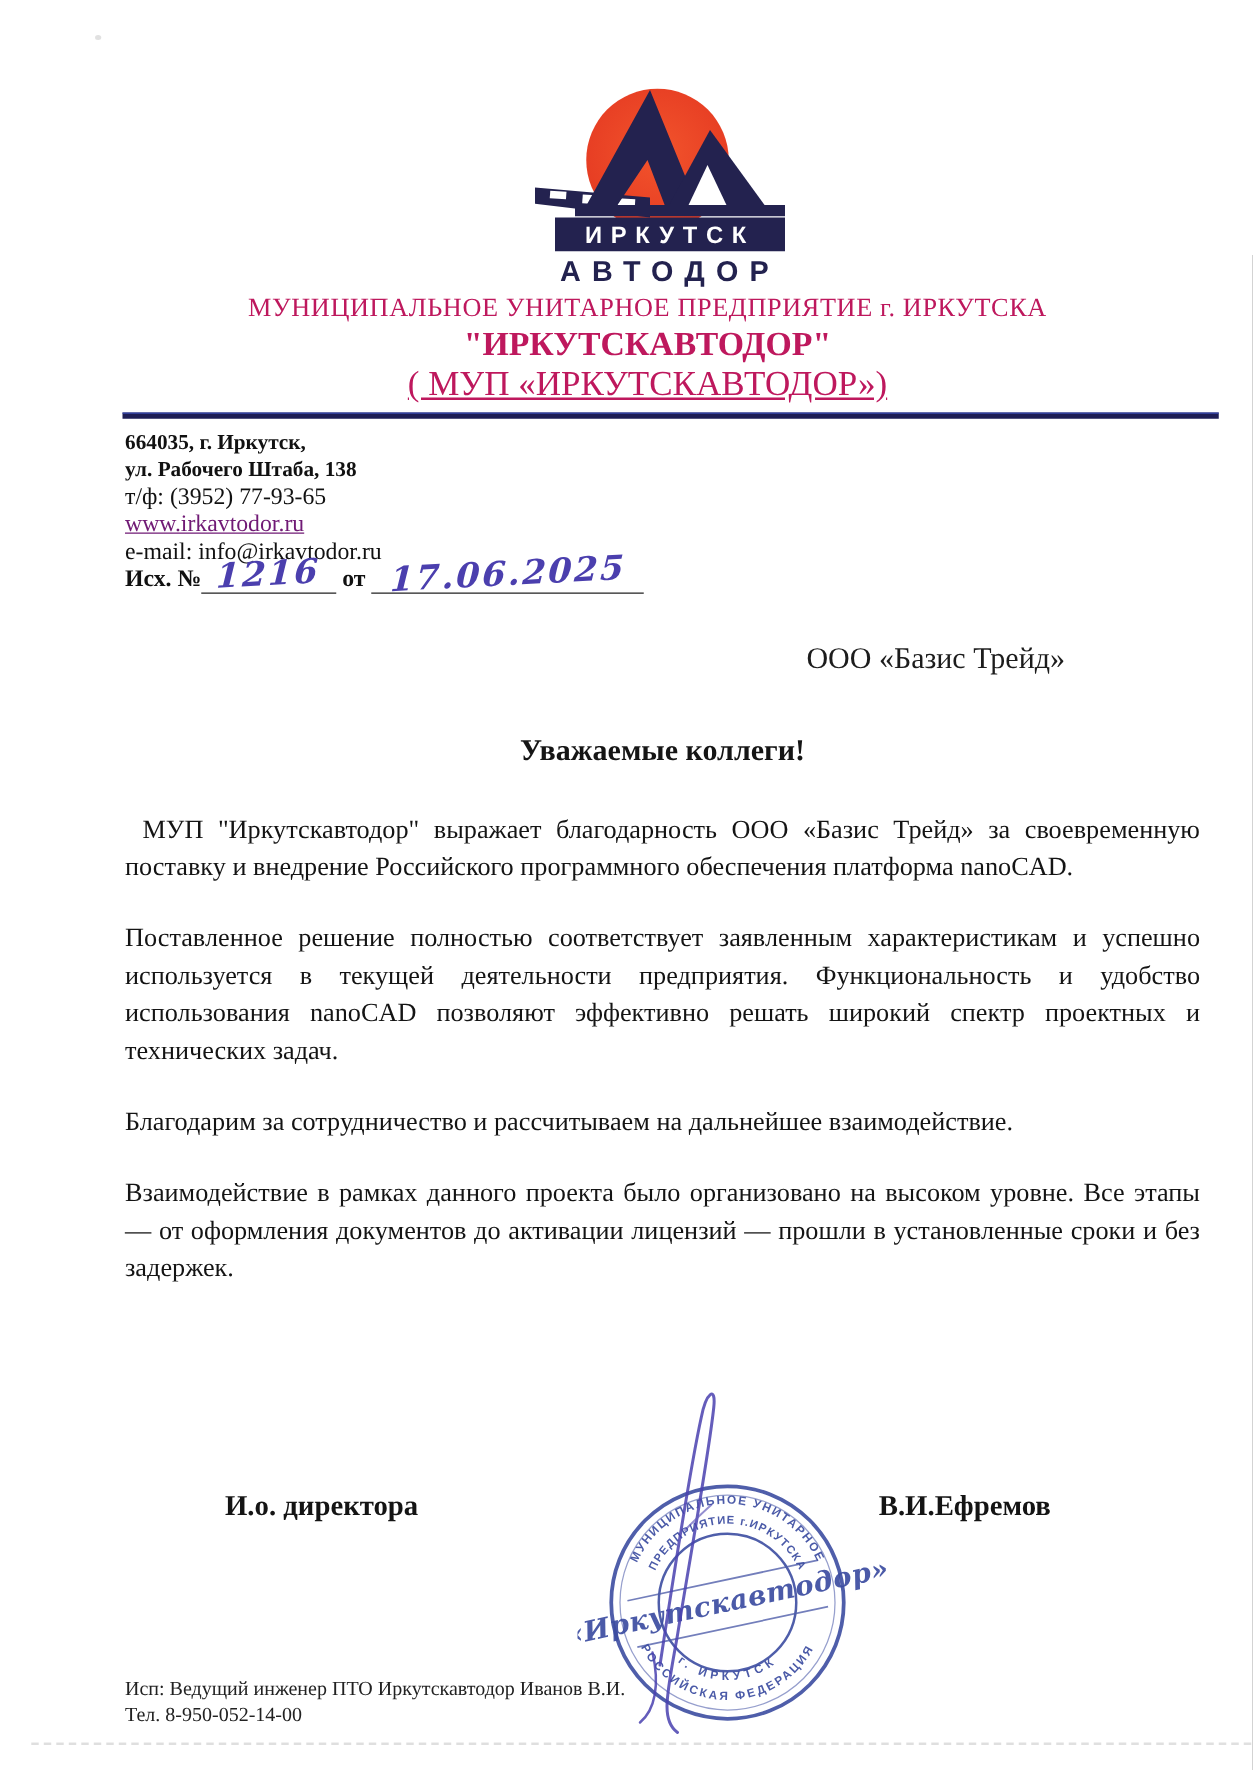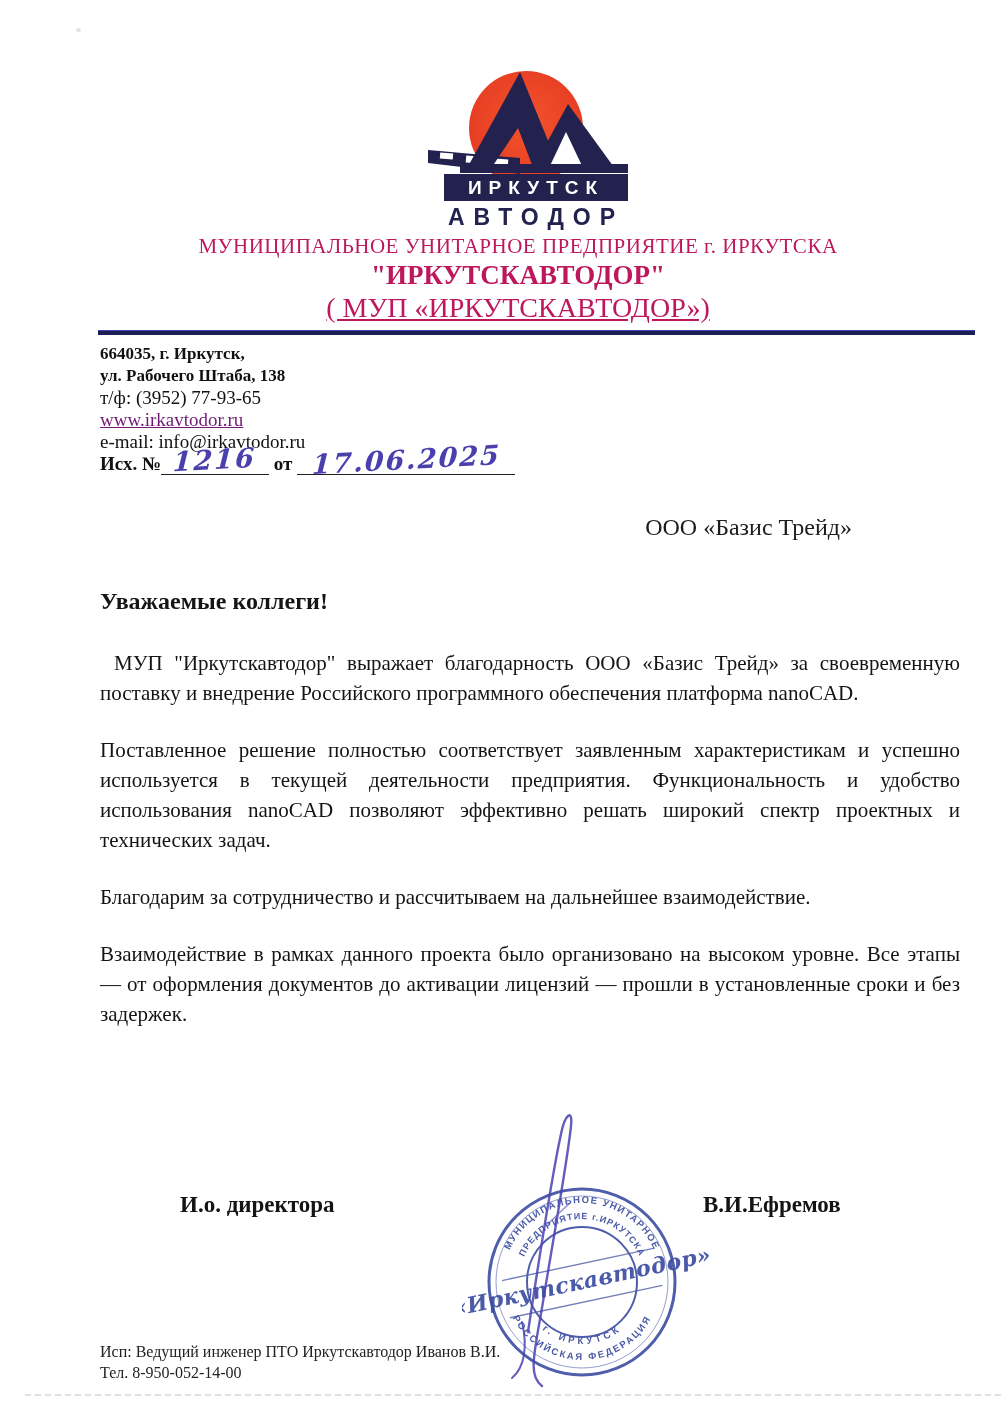--- a/index.html
+++ b/index.html
@@ -25,21 +25,21 @@
   .ref .blank{display:inline-block;border-bottom:1.5px solid #222;text-align:center;vertical-align:bottom;}
   .ref .n1{width:108px;}
   .ref .n2{width:218px;}
   .hand{
     font-family:"DejaVu Serif", serif;font-style:italic;font-weight:600;
     color:#4b3fae;font-size:27px;letter-spacing:2px;line-height:20px;
     display:inline-block;transform:rotate(-3deg) skewX(-6deg);
   }
   .recipient{position:absolute;left:100px;top:466px;width:752px;text-align:right;font-size:24px;color:#1c1c1c;margin-top:48px;}
   
-  .salutation{position:absolute;left:100px;top:588px;width:860px;text-align:left;
+  .salutation{position:absolute;left:100px;top:588px;width:860px;text-align:center;
     font-size:24px;font-weight:bold;color:#151515;}
   .body{position:absolute;left:100px;top:648px;width:860px;
     font-size:21px;line-height:30px;text-align:justify;color:#141414;}
   .body p{margin:0 0 27px 0;}
   .body p.first{text-indent:14px;}
   
   .sig-title{position:absolute;left:180px;top:1192px;font-size:23px;font-weight:bold;color:#141414;}
   .sig-name{position:absolute;left:703px;top:1192px;font-size:23px;font-weight:bold;color:#141414;}
   .stamp-wrap{position:absolute;left:462px;top:1096px;width:250px;height:296px;}
   

